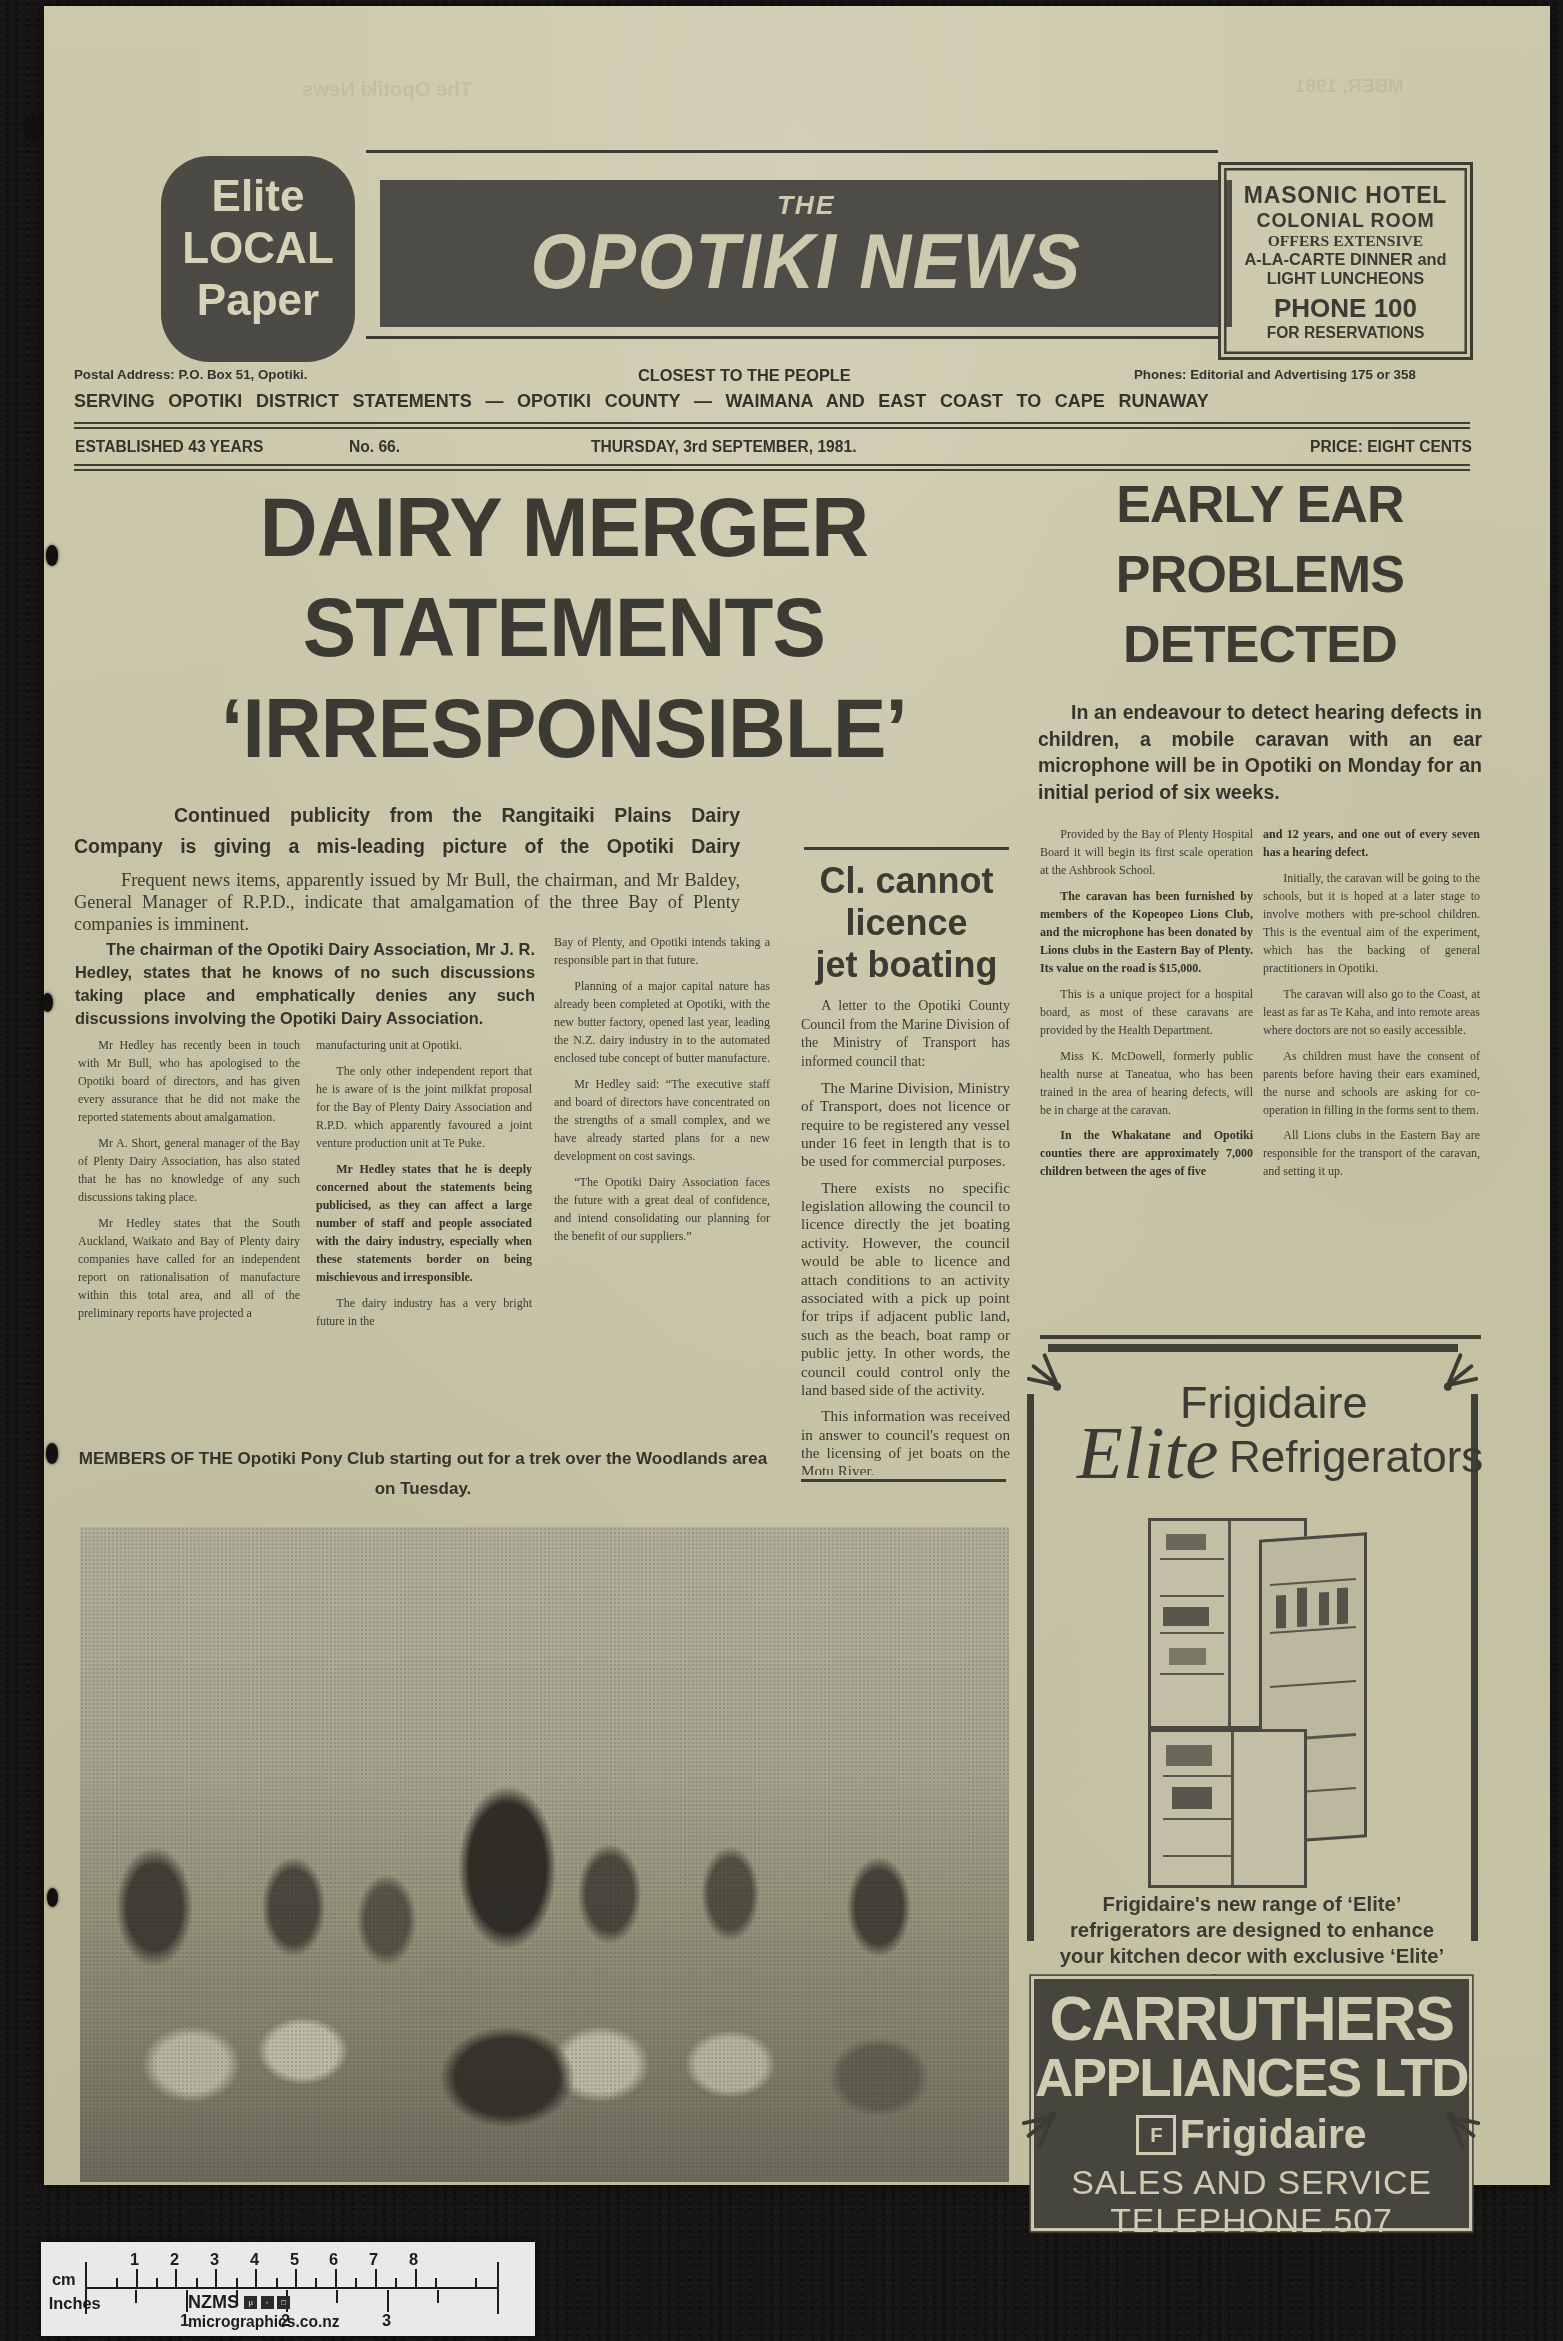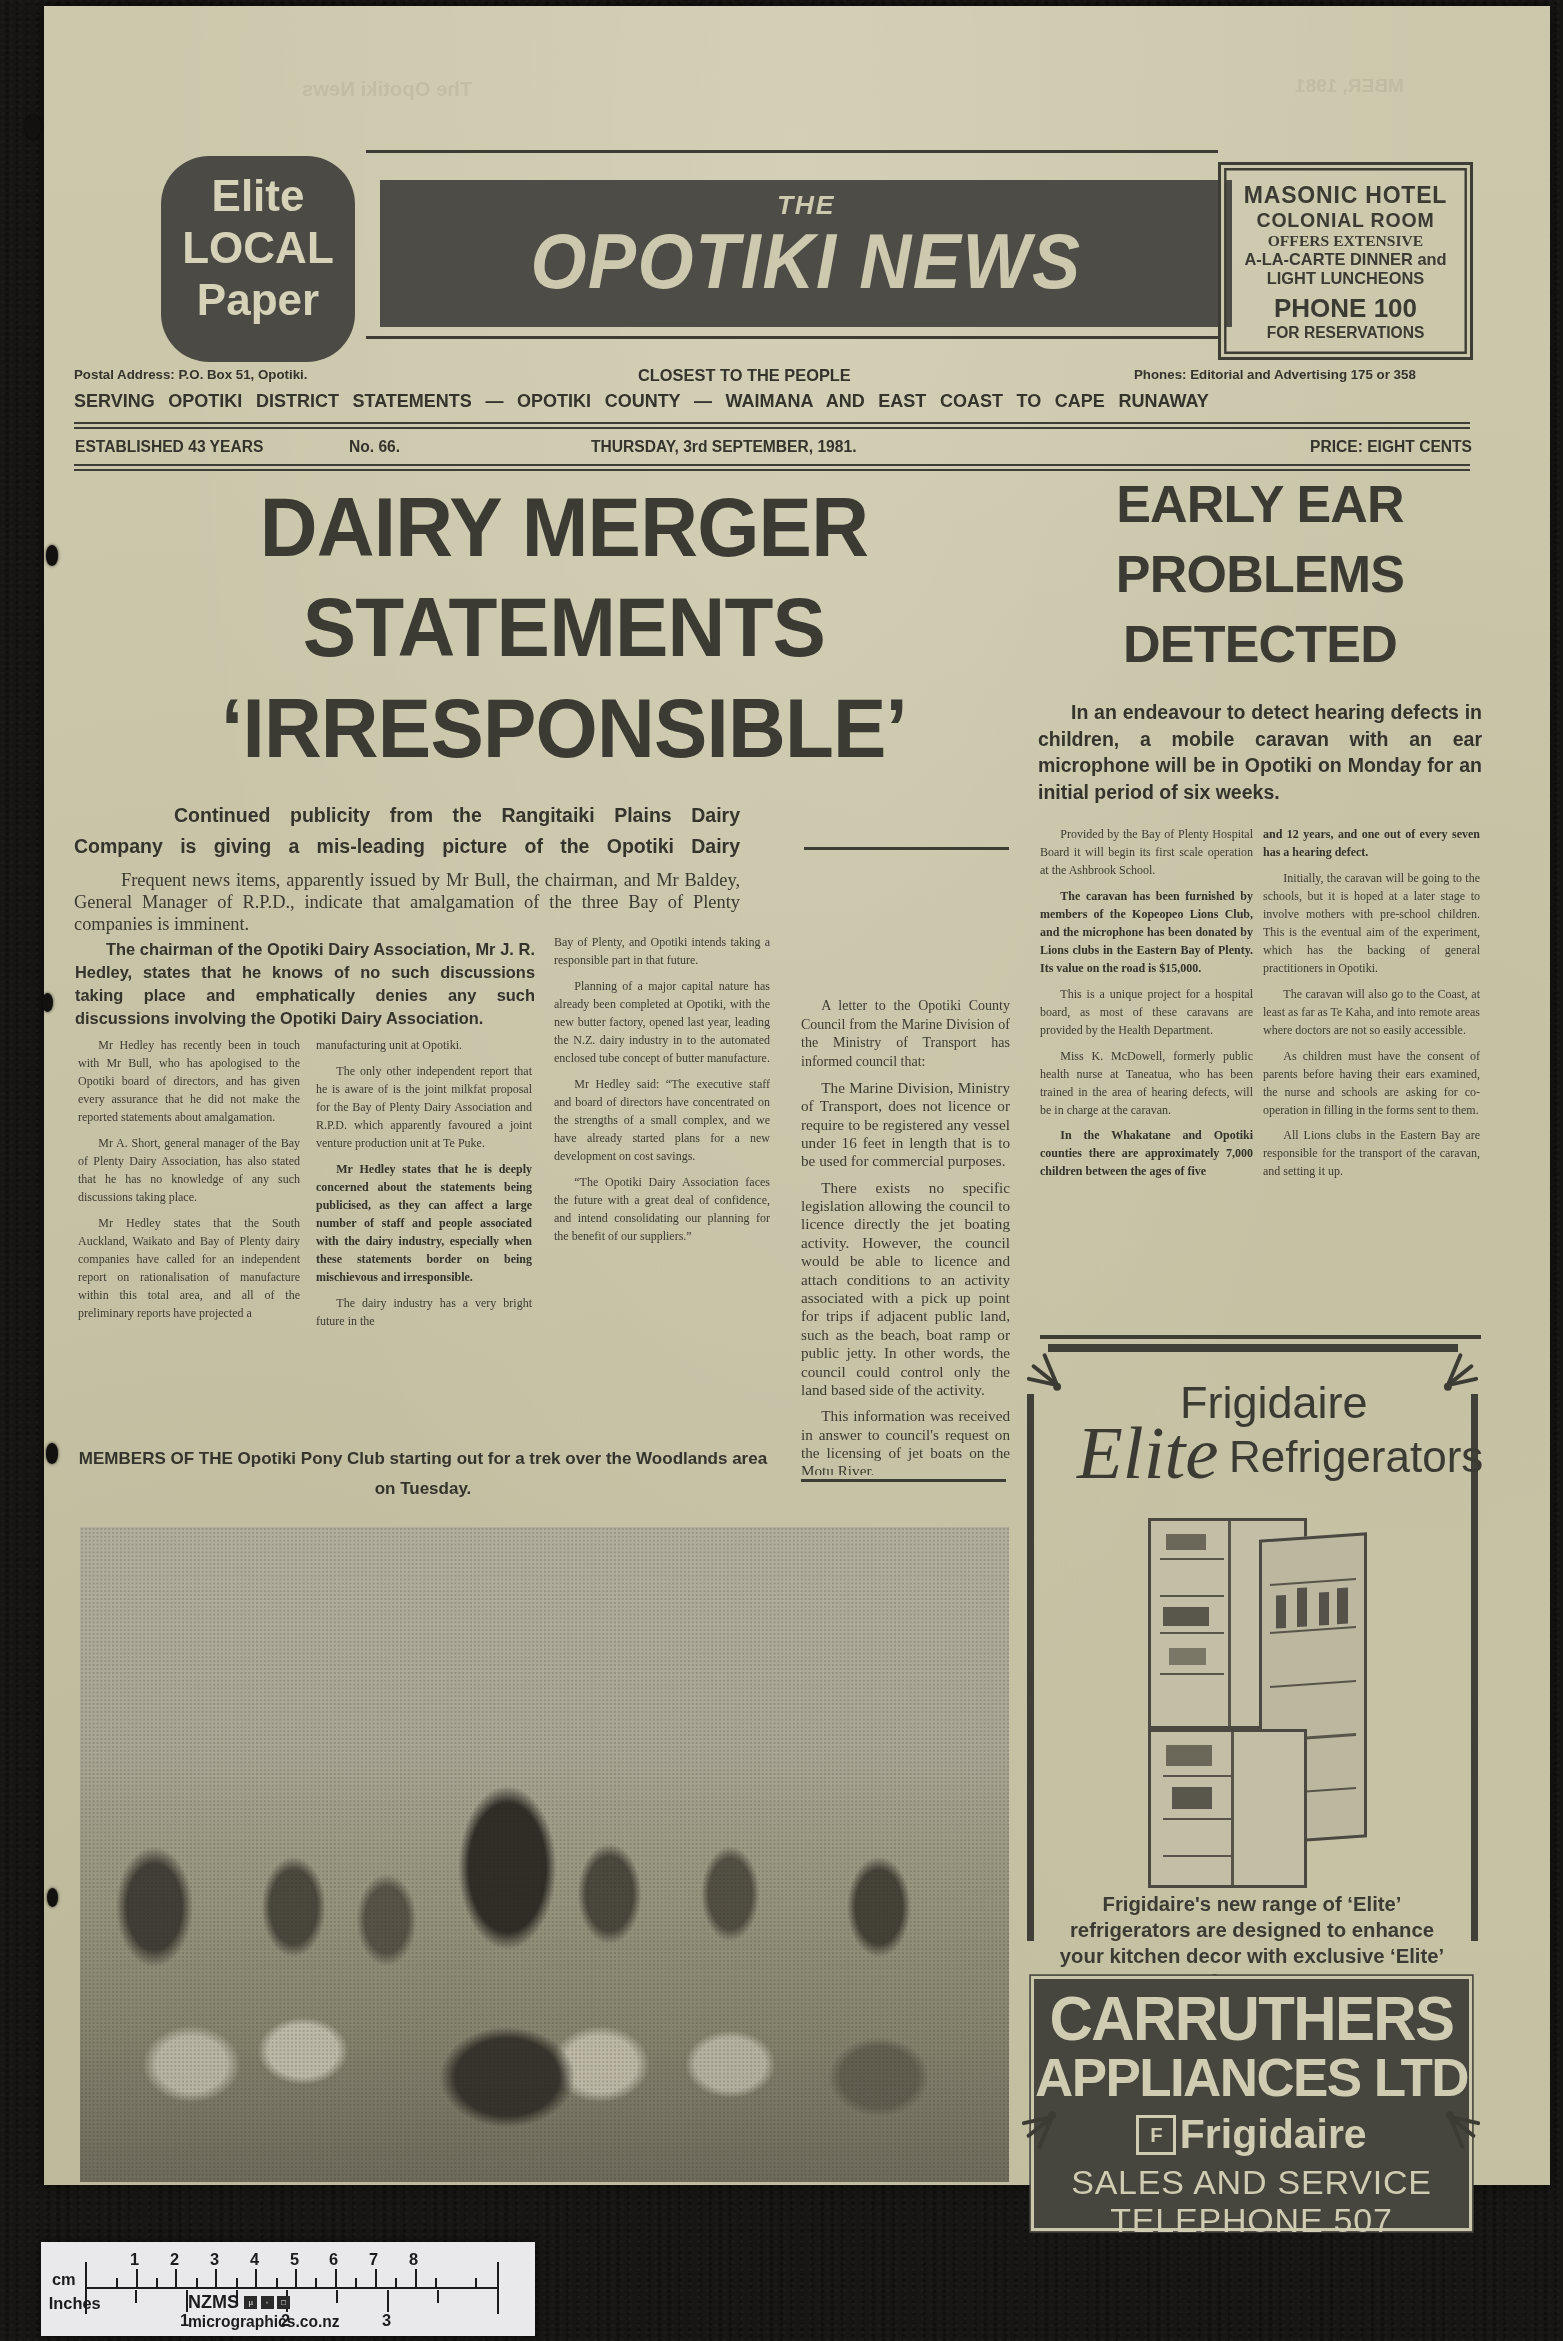--- a/index.html
+++ b/index.html
@@ -155,20 +155,25 @@
     <p class="serifp">The dairy industry has a very bright future in the</p>
   </div>
   <div class="abs col" style="left:510px;top:927px;width:216px;height:508px;">
     <p class="serifp noindent">Bay of Plenty, and Opotiki intends taking a responsible part in that future.</p>
     <p class="serifp">Planning of a major capital nature has already been completed at Opotiki, with the new butter factory, opened last year, leading the N.Z. dairy industry in to the automated enclosed tube concept of butter manufacture.</p>
     <p class="serifp">Mr Hedley said: “The executive staff and board of directors have concentrated on the strengths of a small complex, and we have already started plans for a new development on cost savings.</p>
     <p class="serifp">“The Opotiki Dairy Association faces the future with a great deal of confidence, and intend consolidating our planning for the benefit of our suppliers.”</p>
   </div>
 
   <div class="abs srule" style="left:760px;top:841px;width:205px;height:2.3px;"></div>
+  <div class="abs headline" style="left:757px;top:854px;width:211px;font-size:36px;line-height:42px;letter-spacing:0;">
+    <div>Cl. cannot</div>
+    <div>licence</div>
+    <div>jet boating</div>
+  </div>
   <div class="abs col" style="left:757px;top:991px;width:209px;height:478px;">
     <p class="serifp" style="font-size:14px;line-height:18.4px;">A letter to the Opotiki County Council from the Marine Division of the Ministry of Transport has informed council that:</p>
     <p class="serifp" style="font-size:15.2px;line-height:18.4px;">The Marine Division, Ministry of Transport, does not licence or require to be registered any vessel under 16 feet in length that is to be used for commercial purposes.</p>
     <p class="serifp" style="font-size:15.2px;line-height:18.4px;">There exists no specific legislation allowing the council to licence directly the jet boating activity. However, the council would be able to licence and attach conditions to an activity associated with a pick up point for trips if adjacent public land, such as the beach, boat ramp or public jetty. In other words, the council could control only the land based side of the activity.</p>
     <p class="serifp" style="font-size:15.2px;line-height:18.4px;">This information was received in answer to council's request on the licensing of jet boats on the Motu River.</p>
   </div>
   <div class="abs srule" style="left:757px;top:1473px;width:205px;height:2.3px;"></div>
 
   <div class="abs" style="left:31px;top:1438px;width:696px;text-align:center;font-size:17px;line-height:30px;font-weight:bold;">
     <div>MEMBERS OF THE Opotiki Pony Club starting out for a trek over the Woodlands area</div>

